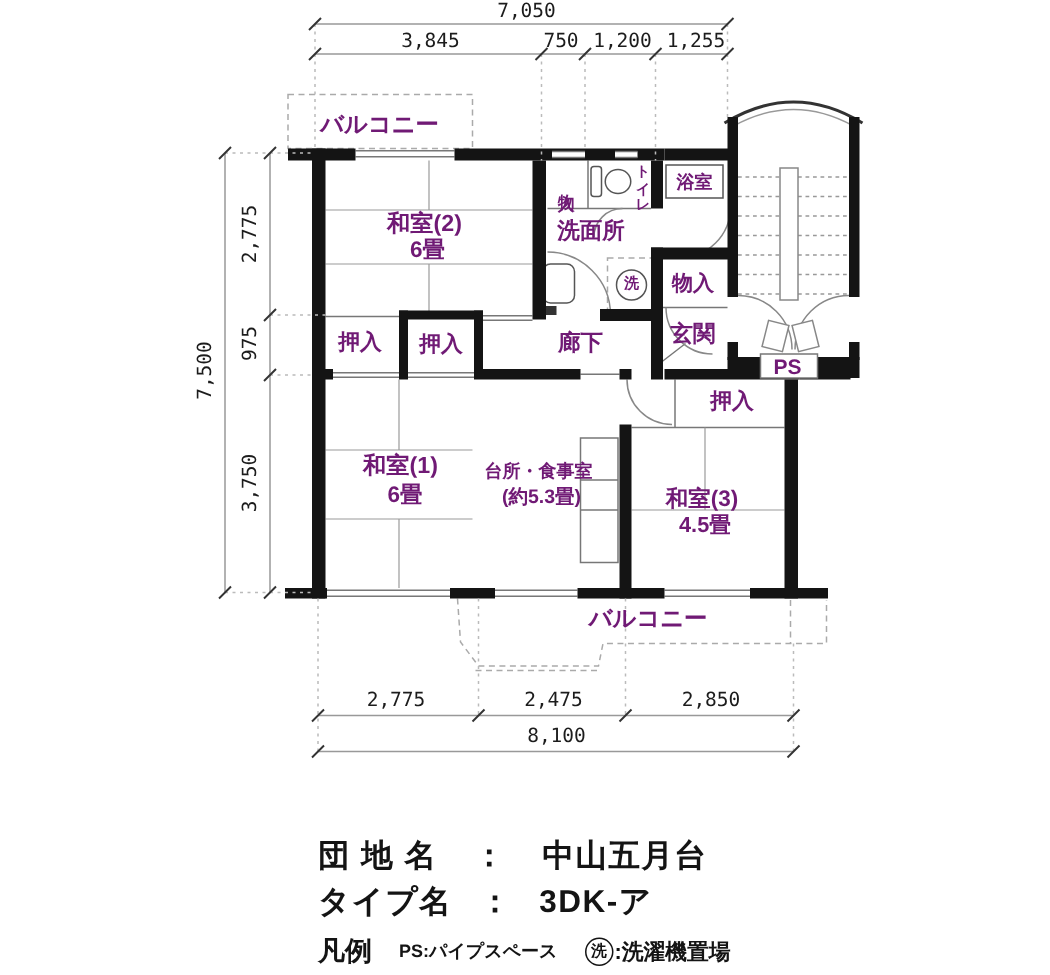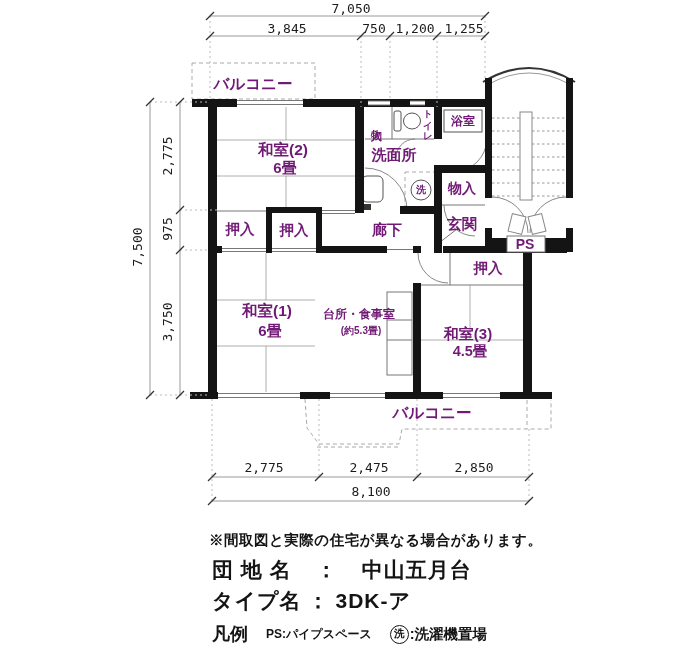--- a/index.html
+++ b/index.html
@@ -221,48 +221,45 @@
   <span class="lbl" style="left:462px;top:188px;font-size:14px;">物入</span>
   <span class="lbl" style="left:240px;top:229px;font-size:14.5px;">押入</span>
   <span class="lbl" style="left:294px;top:230px;font-size:14.5px;">押入</span>
   <span class="lbl" style="left:387px;top:229px;font-size:15px;">廊下</span>
   <span class="lbl" style="left:462px;top:223px;font-size:15px;">玄関</span>
   <span class="lbl" style="left:525px;top:244px;font-size:14px;">PS</span>
   <span class="lbl" style="left:488px;top:268px;font-size:14.5px;">押入</span>
   <span class="lbl" style="left:267px;top:311px;font-size:15.5px;">和室(1)</span>
   <span class="lbl" style="left:270px;top:330px;font-size:15px;">6畳</span>
   <span class="lbl" style="left:359px;top:314px;font-size:12px;">台所・食事室</span>
-  <span class="lbl" style="left:361px;top:331px;font-size:10px;">(約5.3畳)</span>
+  <span class="lbl" style="left:361px;top:331px;font-size:13px;">(約5.3畳)</span>
   <span class="lbl" style="left:468px;top:333px;font-size:15px;">和室(3)</span>
   <span class="lbl" style="left:470px;top:351px;font-size:14.5px;">4.5畳</span>
   <span class="lbl" style="left:432px;top:413px;font-size:15.5px;">バルコニー</span>
 
   <span class="lbl dim" style="left:351px;top:8px;">7,050</span>
   <span class="lbl dim" style="left:287px;top:28px;">3,845</span>
   <span class="lbl dim" style="left:374px;top:28px;">750</span>
   <span class="lbl dim" style="left:415px;top:28px;">1,200</span>
   <span class="lbl dim" style="left:464px;top:28px;">1,255</span>
   <span class="lbl dim rot" style="left:137px;top:247px;">7,500</span>
   <span class="lbl dim rot" style="left:167px;top:156px;">2,775</span>
   <span class="lbl dim rot" style="left:167px;top:229px;">975</span>
   <span class="lbl dim rot" style="left:167px;top:322px;">3,750</span>
   <span class="lbl dim" style="left:264px;top:467px;">2,775</span>
   <span class="lbl dim" style="left:369px;top:467px;">2,475</span>
   <span class="lbl dim" style="left:474px;top:467px;">2,850</span>
   <span class="lbl dim" style="left:371px;top:491px;">8,100</span>
 
-  <div class="footer-line note" style="left:209px;top:531px;">
-    <span>※間取図と実際の住宅が異なる場合があります。</span>
-  </div>
   <div class="footer-line big" style="left:212px;top:556px;gap:24px;">
     <span>団 地 名</span>
     <span>：</span>
     <span>中山五月台</span>
   </div>
-  <div class="footer-line big" style="left:212px;top:587px;gap:6px;">
+  <div class="footer-line big" style="left:212px;top:587px;gap:18px;">
     <span>タイプ名</span>
     <span>：</span>
     <span>3DK-ア</span>
   </div>
   <div class="footer-line" style="left:212px;top:622px;gap:18px;align-items:center;">
     <span class="legend-label">凡例</span>
     <span class="legend-small">PS:パイプスペース</span>
     <span style="display:inline-flex;align-items:center;gap:1px;">
       <span class="wash-circle">洗</span>
       <span class="legend-mid">:洗濯機置場</span>

